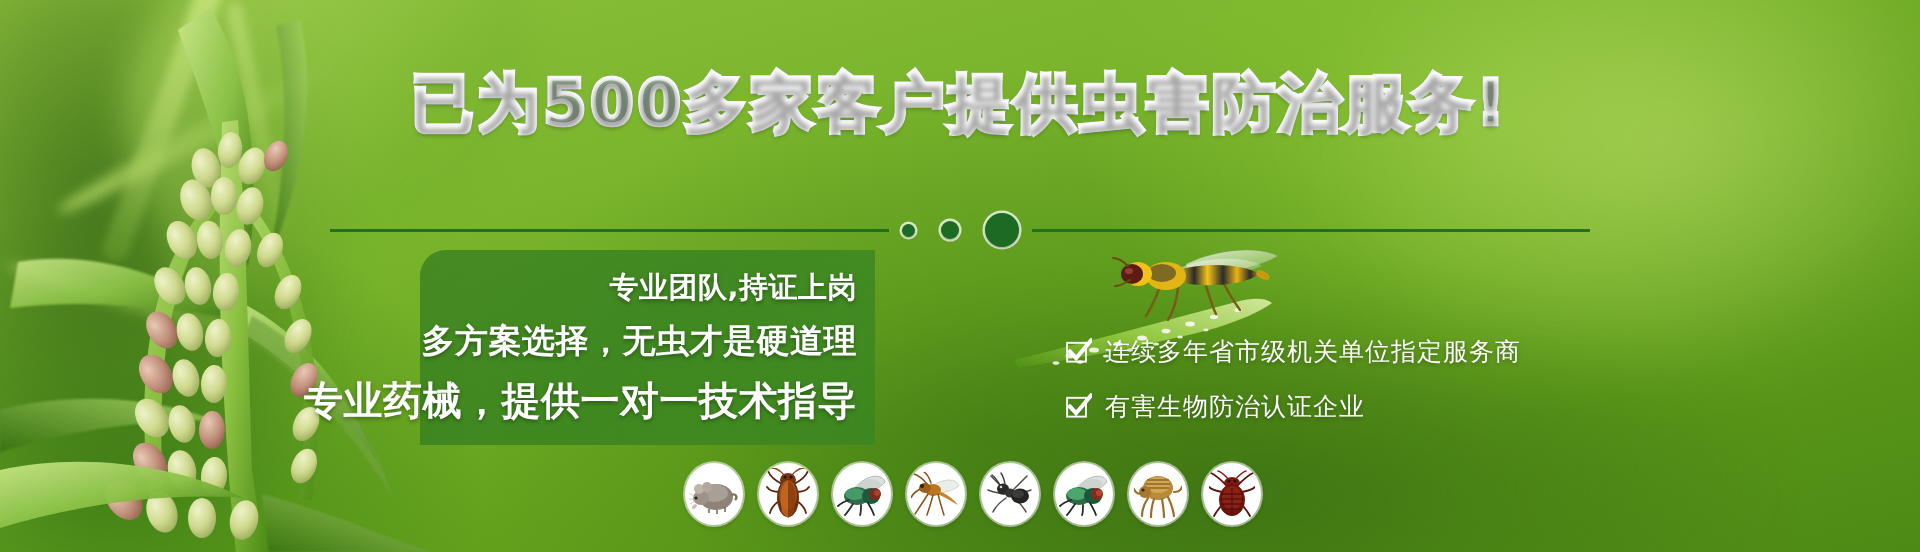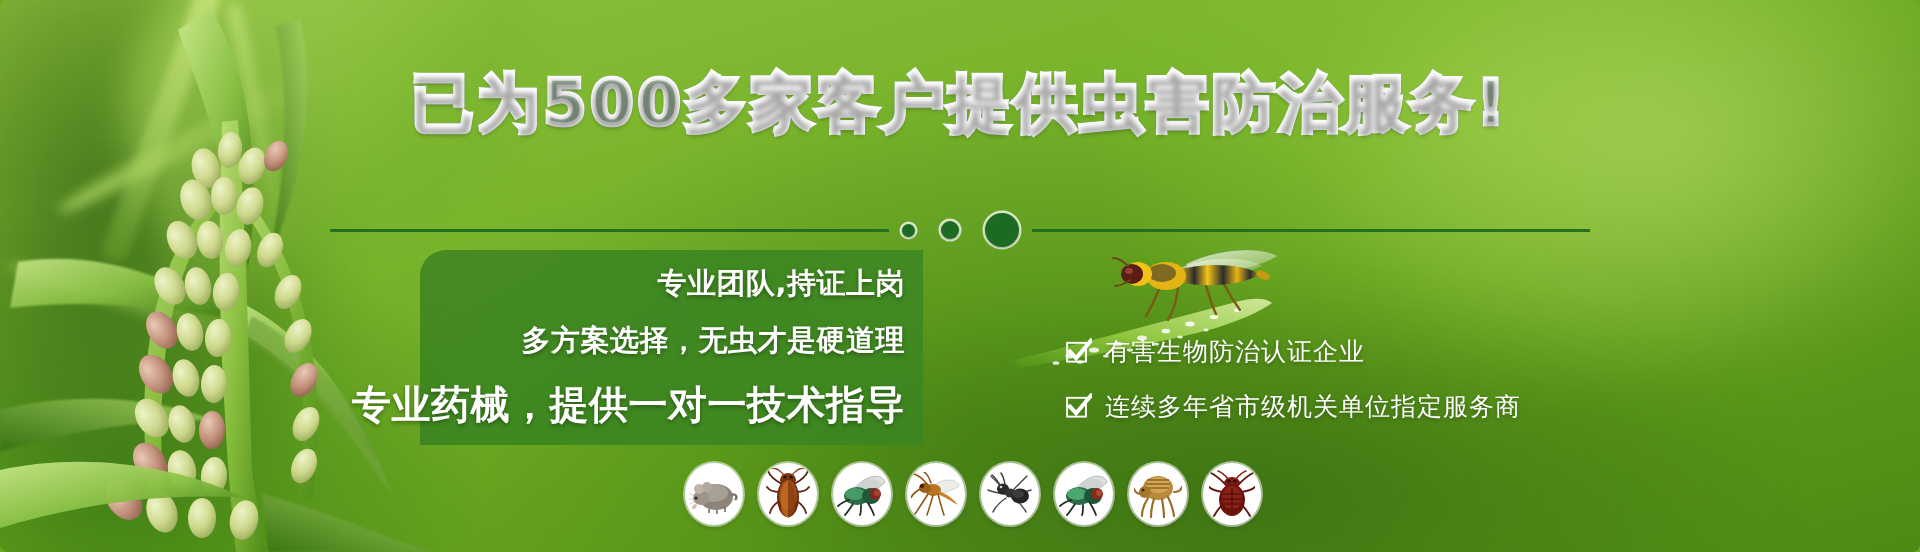--- a/index.html
+++ b/index.html
@@ -11,21 +11,20 @@
 
   #banner {
     position:relative;
     width:1920px; height:552px;
     overflow:hidden;
     background:
       radial-gradient(ellipse 600px 420px at 1500px 120px, rgba(150,205,60,.55), rgba(150,205,60,0) 70%),
       radial-gradient(ellipse 700px 500px at 980px 430px, rgba(60,120,20,.45), rgba(60,120,20,0) 72%),
       radial-gradient(ellipse 520px 400px at 120px 480px, rgba(40,110,15,.55), rgba(40,110,15,0) 70%),
       linear-gradient(165deg,#8fc13d 0%, #7ab52c 32%, #63a11c 62%, #4d8a15 100%);
-    border-radius: 8px;
   }
 
   
   .bgblob { position:absolute; filter:blur(14px); opacity:.85; pointer-events:none; }
   .blade { position:absolute; filter:blur(2.5px); pointer-events:none; }
 
   .bg-left-dark {
     left:-60px; top:-40px; width:420px; height:640px;
     background:radial-gradient(ellipse at 40% 40%, rgba(46,92,20,.85), rgba(46,92,20,0) 68%);
     filter:blur(26px);
@@ -112,38 +111,38 @@
     box-shadow:0 1px 2px rgba(0,0,0,.3), 0 0 0 2.5px rgba(255,255,255,.75);
     margin:0 13px; flex:0 0 auto;
   }
   .dv-dot.s { width:13px; height:13px; }
   .dv-dot.m { width:18px; height:18px; }
   .dv-dot.l { width:34px; height:34px; }
 
   
   #panel {
     position:absolute;
-    left:420px; top:250px; width:503px; height:195px;
+    left:420px; top:250px; width:455px; height:195px;
     background:linear-gradient(135deg, rgba(40,112,30,.62) 0%, rgba(46,124,32,.70) 45%, rgba(52,132,36,.62) 100%);
     border-radius:26px 0 0 0;
     display:flex; flex-direction:column;
     align-items:flex-end; justify-content:center;
     padding:12px 18px 10px 0;
-    gap:12px;
+    gap:5px;
   }
   .panel-line {
     color:#ffffff; font-weight:bold;
     font-family:"DejaVu Sans", sans-serif;
     white-space:nowrap;
     text-shadow:0 2px 4px rgba(0,0,0,.35);
     line-height:1.55;
     letter-spacing:.5px;
   }
   .panel-line.l1 { font-size:29px; }
-  .panel-line.l2 { font-size:29px; }
+  .panel-line.l2 { font-size:33px; }
   .panel-line.l3 { font-size:39px; }
 
   
   #hoverfly { position:absolute; left:1010px; top:240px; width:330px; height:130px; }
 
   
   #bullets {
     position:absolute; left:1065px; top:335px; width:620px;
   }
   .bullet {
@@ -364,28 +363,28 @@
 
     <path d="M248,30 C258,32 262,36 258,40 C252,40 248,37 246,34 Z" fill="#c99a10"></path>
   </svg>
 
   <div id="bullets">
     <div class="bullet">
       <svg class="bullet-icon" viewBox="0 0 28 28">
         <rect x="2.2" y="5" width="19.5" height="19.5" fill="none" stroke="#ffffff" stroke-width="2"></rect>
         <path d="M5,14 L11.5,21 L27,2.5" fill="none" stroke="#ffffff" stroke-width="4.2" stroke-linecap="square"></path>
       </svg>
-      <span class="bullet-text">有害生物防治认证企业</span>
+      <span class="bullet-text">连续多年省市级机关单位指定服务商</span>
     </div>
     <div class="bullet">
       <svg class="bullet-icon" viewBox="0 0 28 28">
         <rect x="2.2" y="5" width="19.5" height="19.5" fill="none" stroke="#ffffff" stroke-width="2"></rect>
         <path d="M5,14 L11.5,21 L27,2.5" fill="none" stroke="#ffffff" stroke-width="4.2" stroke-linecap="square"></path>
       </svg>
-      <span class="bullet-text">连续多年省市级机关单位指定服务商</span>
+      <span class="bullet-text">有害生物防治认证企业</span>
     </div>
   </div>
 
   <div id="pests">
 
     <div class="pest" title="鼠">
       <svg width="50" height="42" viewBox="0 0 50 42">
         <ellipse cx="27" cy="24" rx="17" ry="13" fill="#8e8379"></ellipse>
         <ellipse cx="25" cy="20" rx="14" ry="9" fill="#a8a097"></ellipse>
         <ellipse cx="12" cy="25" rx="8" ry="7" fill="#9c948a"></ellipse>

